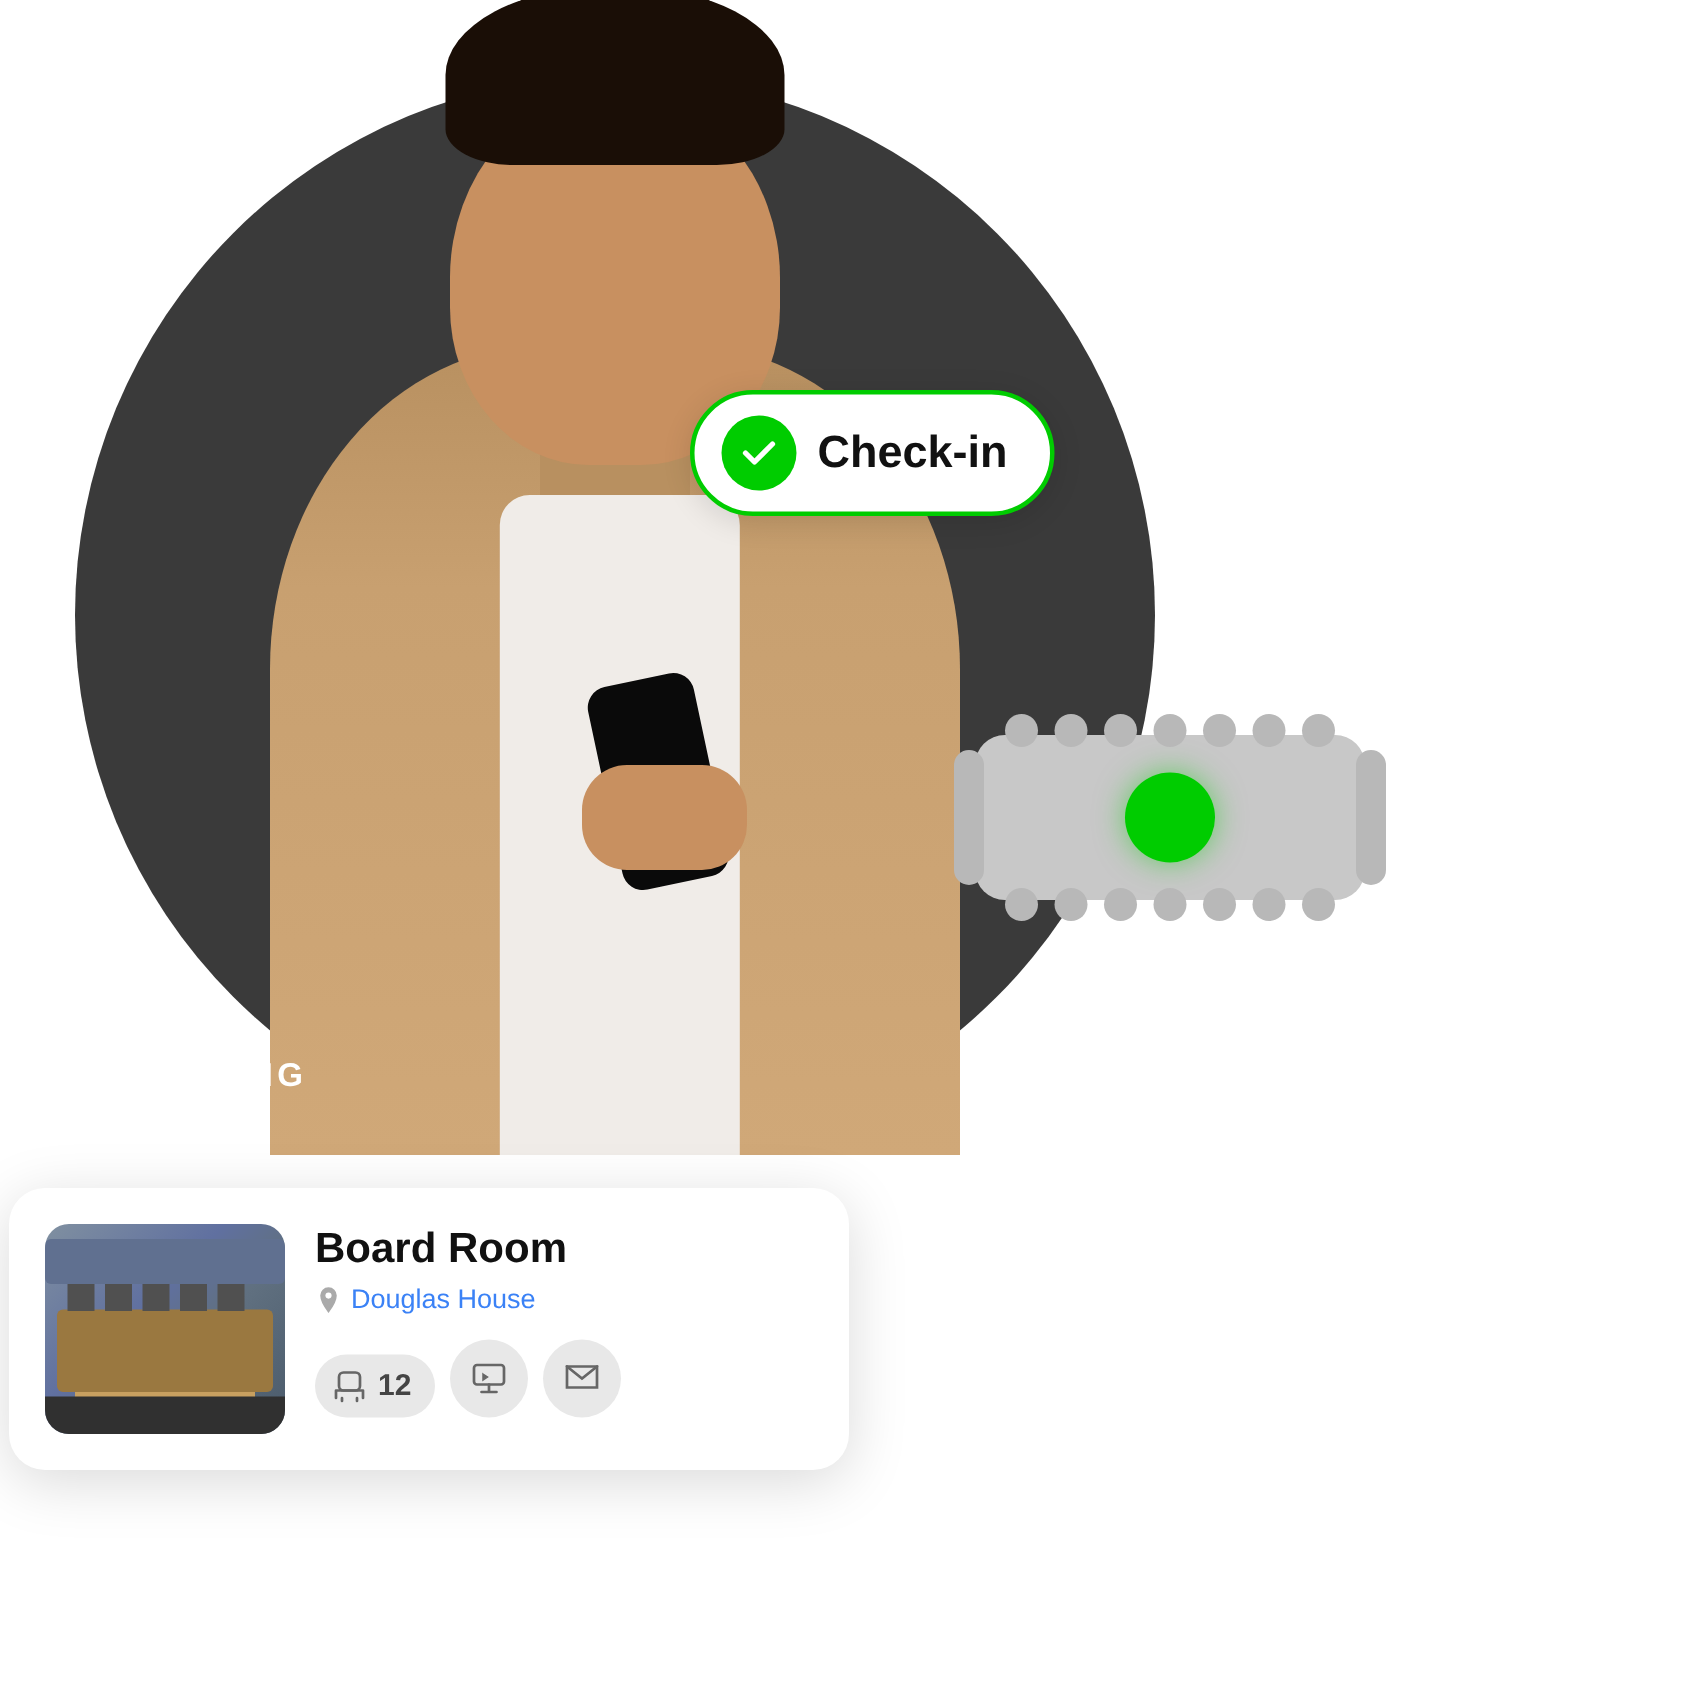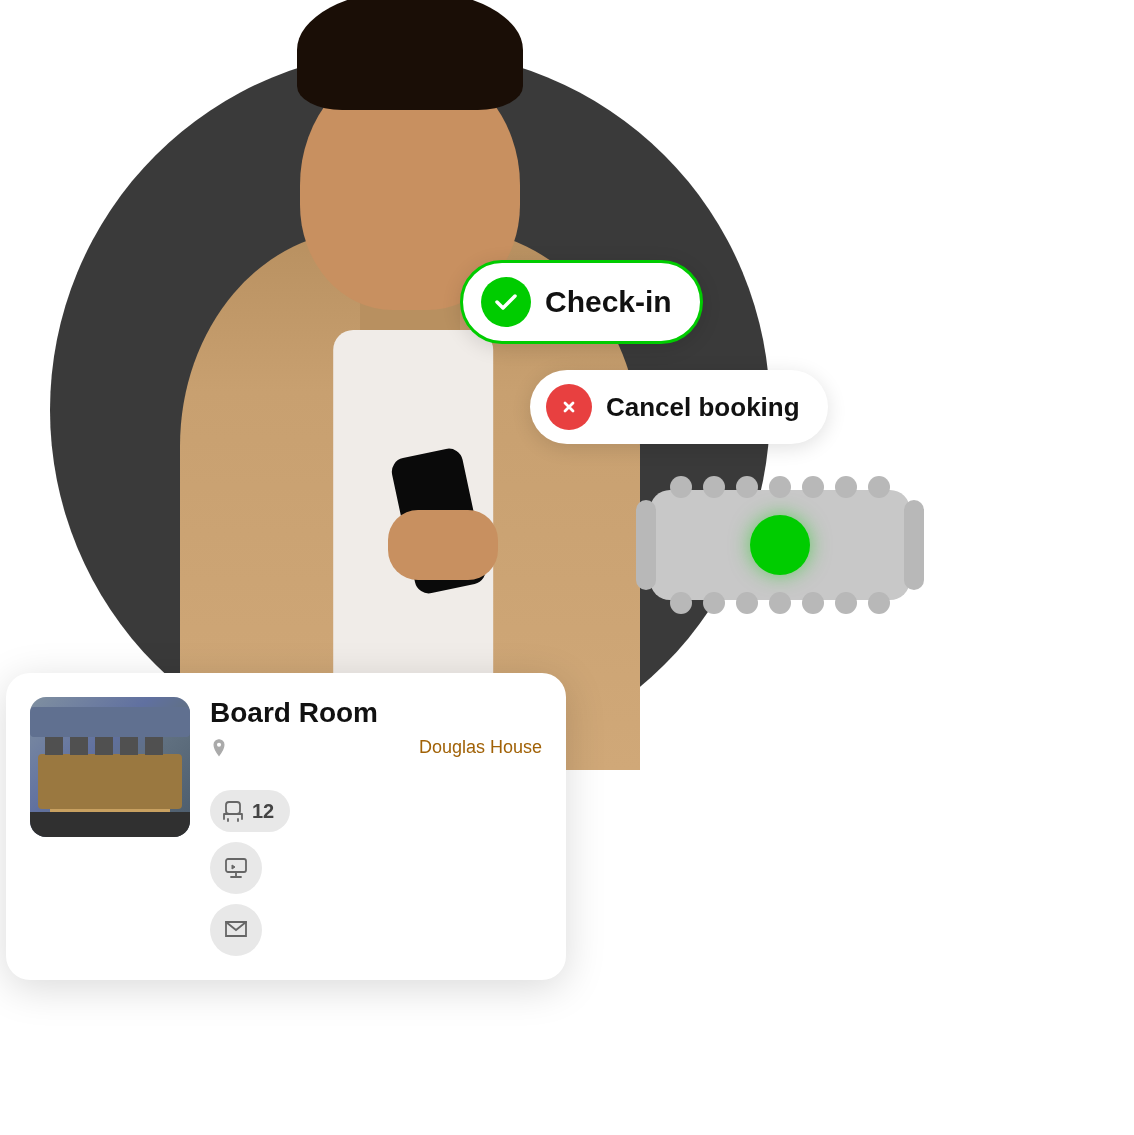--- a/index.html
+++ b/index.html
@@ -245,36 +245,34 @@
       font-size: 28px;
       font-weight: 800;
       color: #111;
       margin-bottom: 8px;
     }
 
     .room-location {
       display: flex;
       align-items: center;
       gap: 6px;
-      color: #a16207;
+      color: #3b82f6;
       font-size: 18px;
-      margin-bottom: 32px;
-      justify-content: space-between;
+      margin-bottom: 16px;
     }
 
     .location-icon {
       width: 18px;
       height: 18px;
     }
 
     .room-amenities {
       display: flex;
-      align-items: flex-start;
+      align-items: flex-end;
       gap: 10px;
-      flex-direction: column;
     }
 
     .amenity-badge {
       width: 52px;
       height: 52px;
       background: #e8e8e8;
       border-radius: 50%;
       display: flex;
       align-items: center;
       justify-content: center;
@@ -331,28 +329,20 @@
 
   <div class="checkin-btn">
     <div class="checkin-icon">
       <svg viewBox="0 0 28 28" fill="none" xmlns="http://www.w3.org/2000/svg">
         <path d="M5 14L11 20L23 8" stroke="white" stroke-width="3.5" stroke-linecap="round" stroke-linejoin="round"></path>
       </svg>
     </div>
     <span class="checkin-label">Check-in</span>
   </div>
 
-  <div class="cancel-btn">
-    <div class="cancel-icon">
-      <svg viewBox="0 0 24 24" fill="none" xmlns="http://www.w3.org/2000/svg">
-        <path d="M8 8L16 16M16 8L8 16" stroke="white" stroke-width="2.8" stroke-linecap="round"></path>
-      </svg>
-    </div>
-    <span class="cancel-label">Cancel booking</span>
-  </div>
 
   <div class="toggle-device">
     <div class="toggle-body">
       <div class="toggle-bumps-top">
         <div class="bump"></div>
         <div class="bump"></div>
         <div class="bump"></div>
         <div class="bump"></div>
         <div class="bump"></div>
         <div class="bump"></div>

